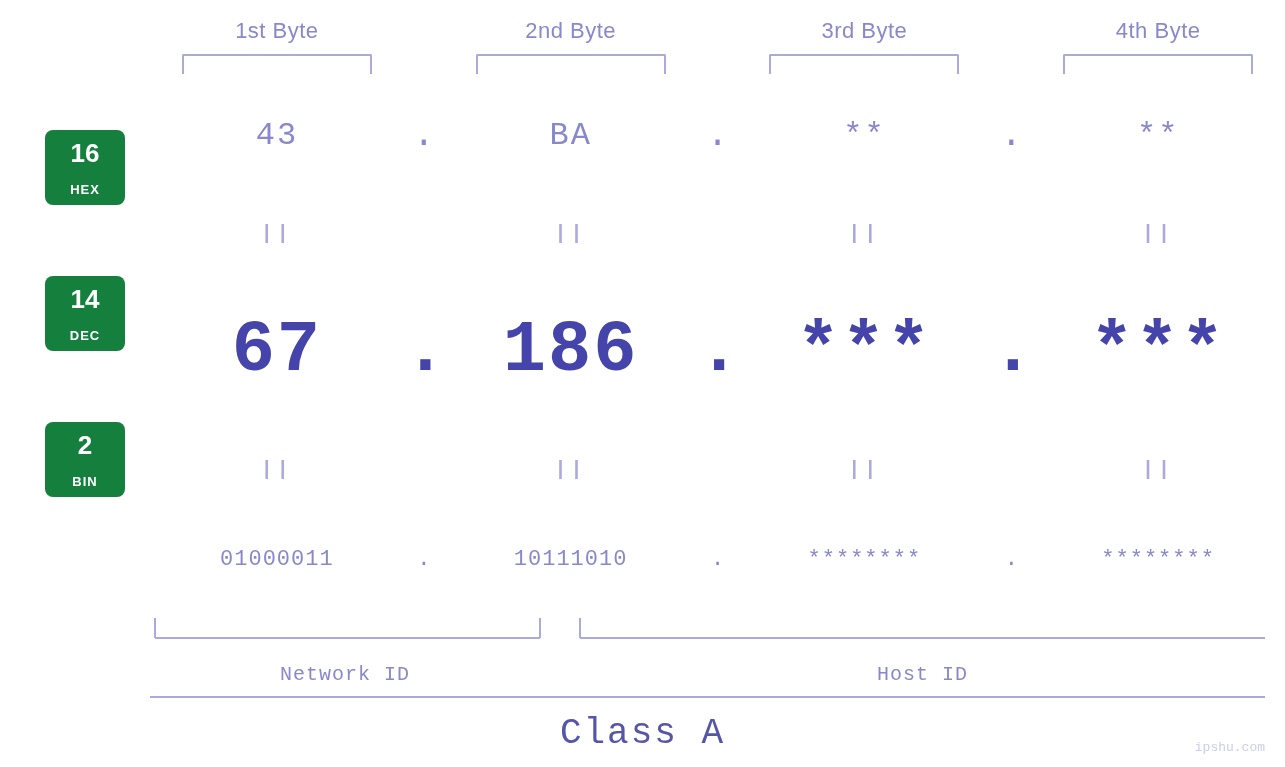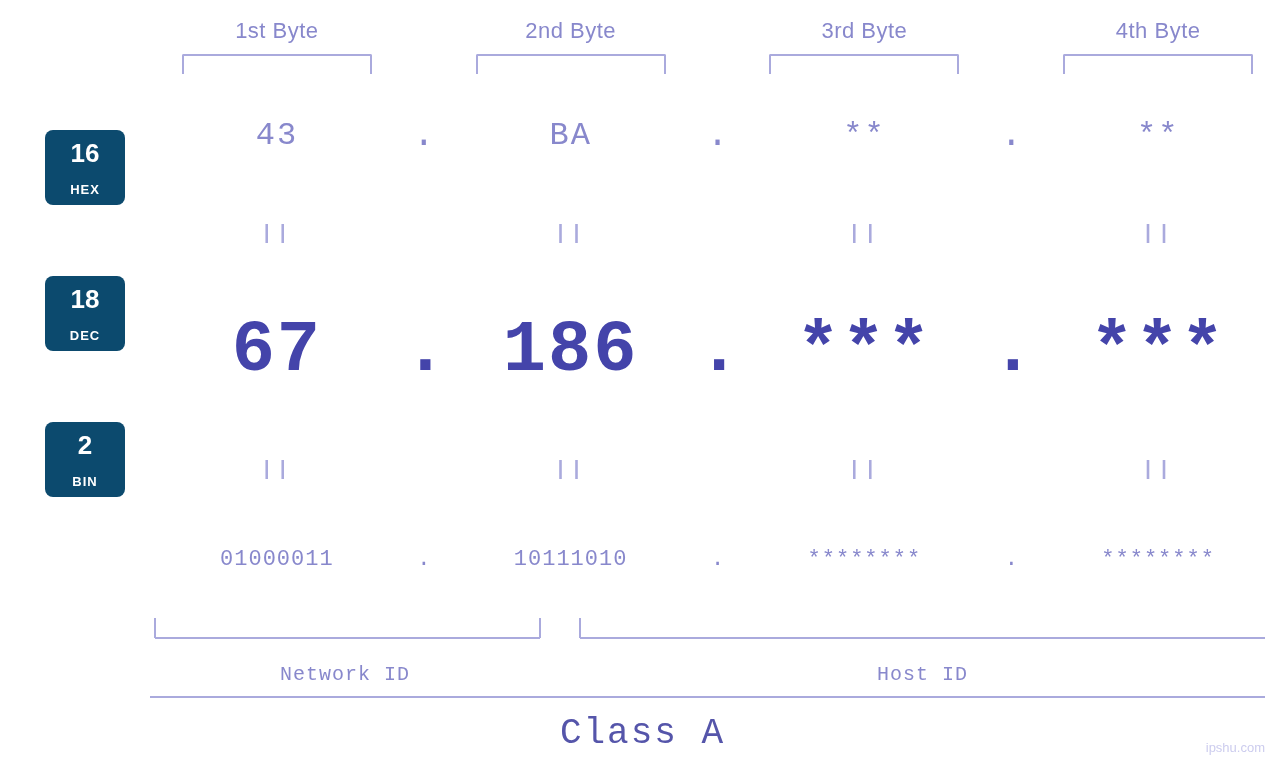--- a/index.html
+++ b/index.html
@@ -76,21 +76,21 @@
     .labels-col {
       width: 130px;
       display: flex;
       flex-direction: column;
       justify-content: space-around;
       align-items: center;
       padding: 10px 0 80px 0;
     }
 
     .base-badge {
-      background: #0c4a6e;
+      background: #15803d;
       color: white;
       border-radius: 8px;
       width: 80px;
       height: 75px;
       display: flex;
       flex-direction: column;
       align-items: center;
       justify-content: center;
       font-family: Arial, sans-serif;
       gap: 13px;
@@ -207,21 +207,21 @@
       font-family: 'Courier New', Courier, monospace;
       letter-spacing: 2px;
     }
 
     .watermark {
       position: absolute;
       bottom: 12px;
       right: 20px;
       color: #ccccee;
       font-size: 13px;
-      font-family: Liberation Sans, sans-serif;
+      font-family: Liberation Mono, monospace;
     }
 
   </style>
 </head>
 <body>
 
 <div class="main-container">
 
   <div class="header-row">
     <div class="byte-label">1st Byte</div>
@@ -252,21 +252,21 @@
   </div>
 
   <div class="content-area">
 
     <div class="labels-col">
       <div class="base-badge">
         <span class="base-number">16</span>
         <span class="base-name">HEX</span>
       </div>
       <div class="base-badge">
-        <span class="base-number">18</span>
+        <span class="base-number">14</span>
         <span class="base-name">DEC</span>
       </div>
       <div class="base-badge">
         <span class="base-number">2</span>
         <span class="base-name">BIN</span>
       </div>
     </div>
 
     <div class="data-area">
 

